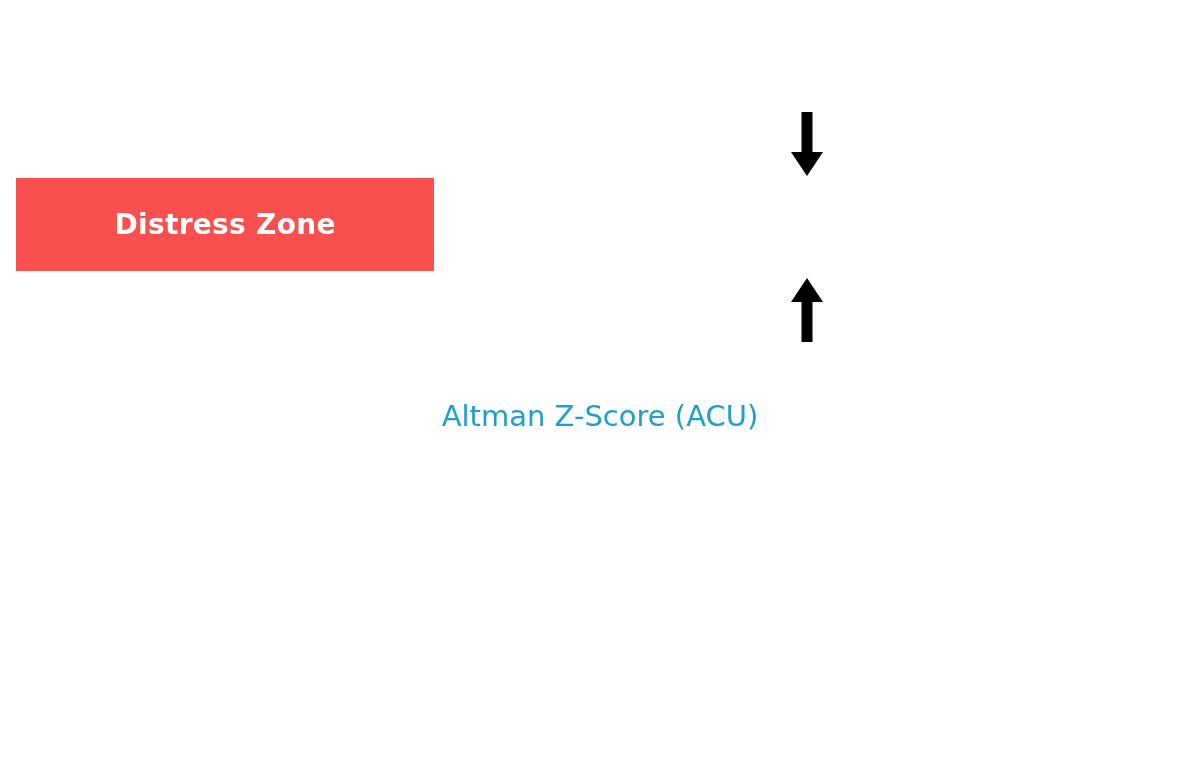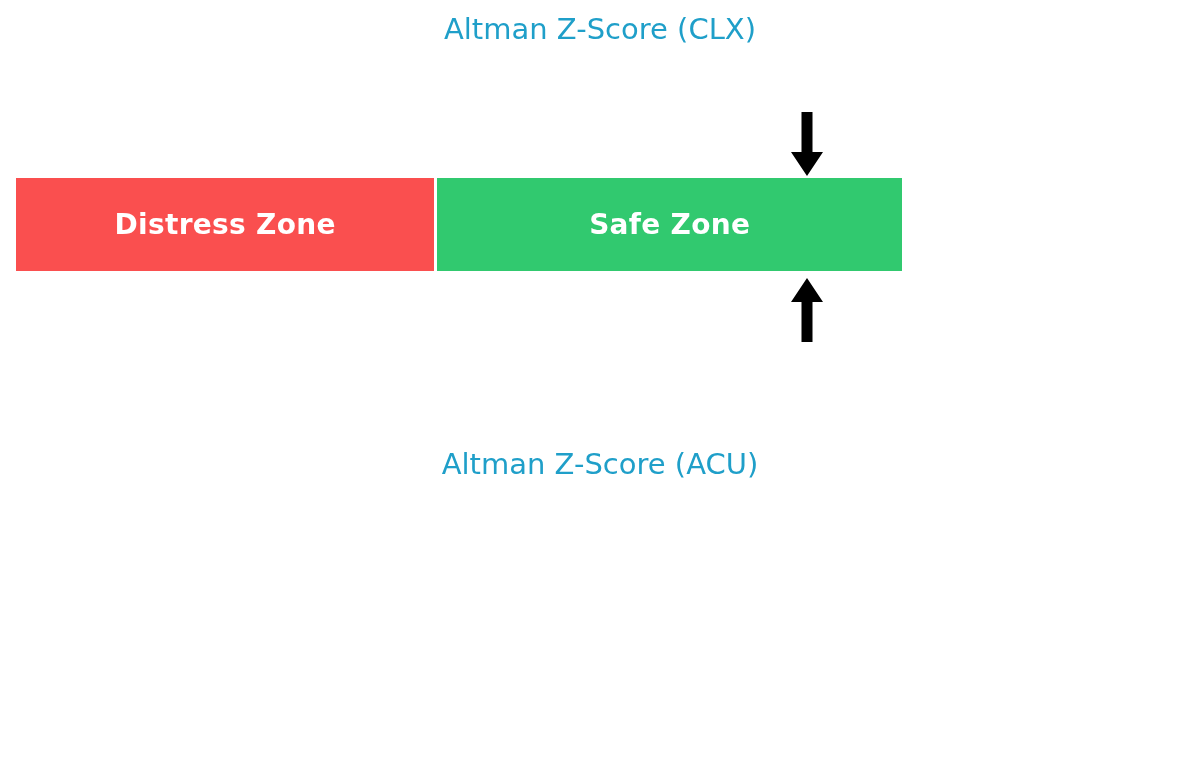--- a/index.html
+++ b/index.html
@@ -29,21 +29,21 @@
     width: 1200px;
     text-align: center;
     color: #1f9fc9;
     font-size: 29px;
     font-weight: 400;
     font-family: "DejaVu Sans", sans-serif;
     letter-spacing: 0px;
     white-space: nowrap;
   }
   #gauge-1 .gauge-title { top: 12px; }
-  #gauge-2 .gauge-title { top: 12px; margin-top: 48px; }
+  #gauge-2 .gauge-title { top: 12px; }
 
   .score-label {
     position: absolute;
     transform: translateX(-50%);
     color: #111111;
     font-size: 25px;
     font-weight: bold;
     font-family: "DejaVu Sans", sans-serif;
     white-space: nowrap;
   }
@@ -79,35 +79,31 @@
     height: 68px;
     transform: translateX(-50%);
   }
   .arrow svg { display: block; width: 40px; height: 68px; }
 </style>
 </head>
 <body>
 
 <div class="gauge-figure" id="gauge-1">
 
-  <div class="gauge-title" style="color: rgb(31, 159, 201);">Altman Z-Score (CLX)</div>
 
 
   <div class="arrow" id="arrow-down-1" style="left: 806.736px; top: 110px;">
     <svg viewBox="0 0 40 68" xmlns="http://www.w3.org/2000/svg" aria-hidden="true">
       <path d="M14.5 2 L25.5 2 L25.5 42 L36 42 L20 66 L4 42 L14.5 42 Z" fill="#000000"></path>
     </svg>
   </div>
 
   <div class="zone-track" id="track-1" style="top:178px;">
     <div class="zone-band" id="g1-z0" style="width: 418.32px; background: rgb(250, 79, 79);">
       <span class="zone-label">Distress Zone</span>
-    </div>
-    <div class="zone-band" id="g1-z2" style="width: 464.8px; background: rgb(49, 201, 111);">
-      <span class="zone-label">Safe Zone</span>
     </div>
   </div>
 
   <div class="arrow" id="arrow-up-1" style="left: 806.736px; top: 276px;">
     <svg viewBox="0 0 40 68" xmlns="http://www.w3.org/2000/svg" aria-hidden="true">
       <path d="M20 2 L36 26 L25.5 26 L25.5 66 L14.5 66 L14.5 26 L4 26 Z" fill="#000000"></path>
     </svg>
   </div>
 
 </div>

